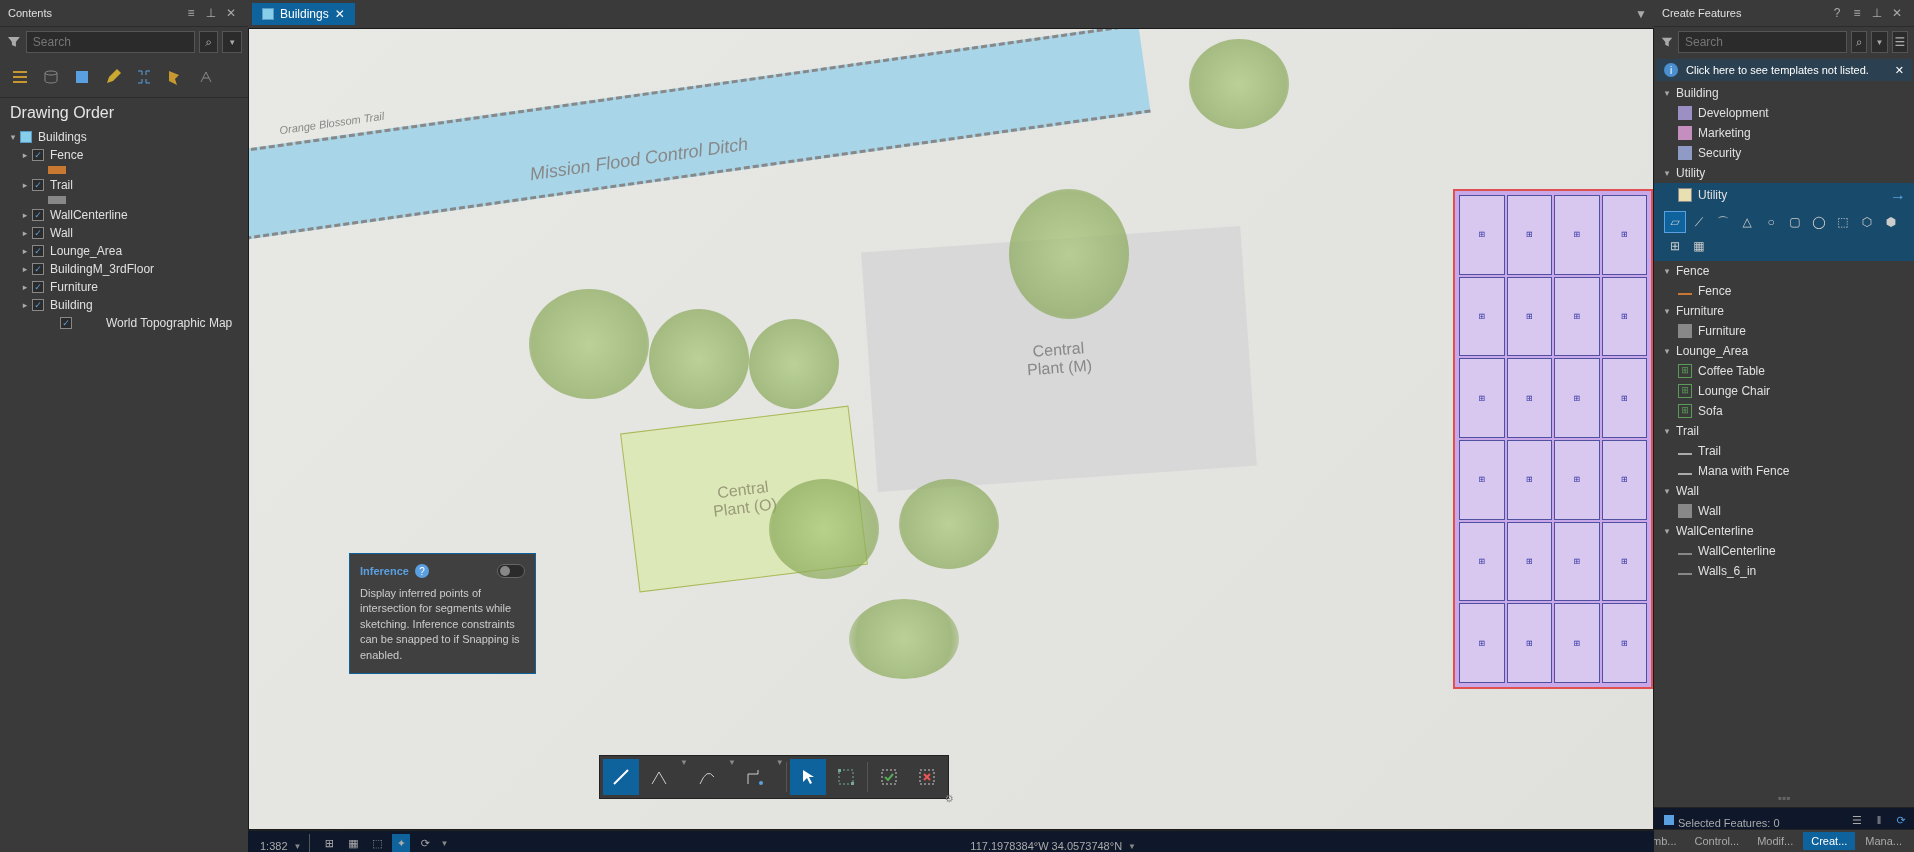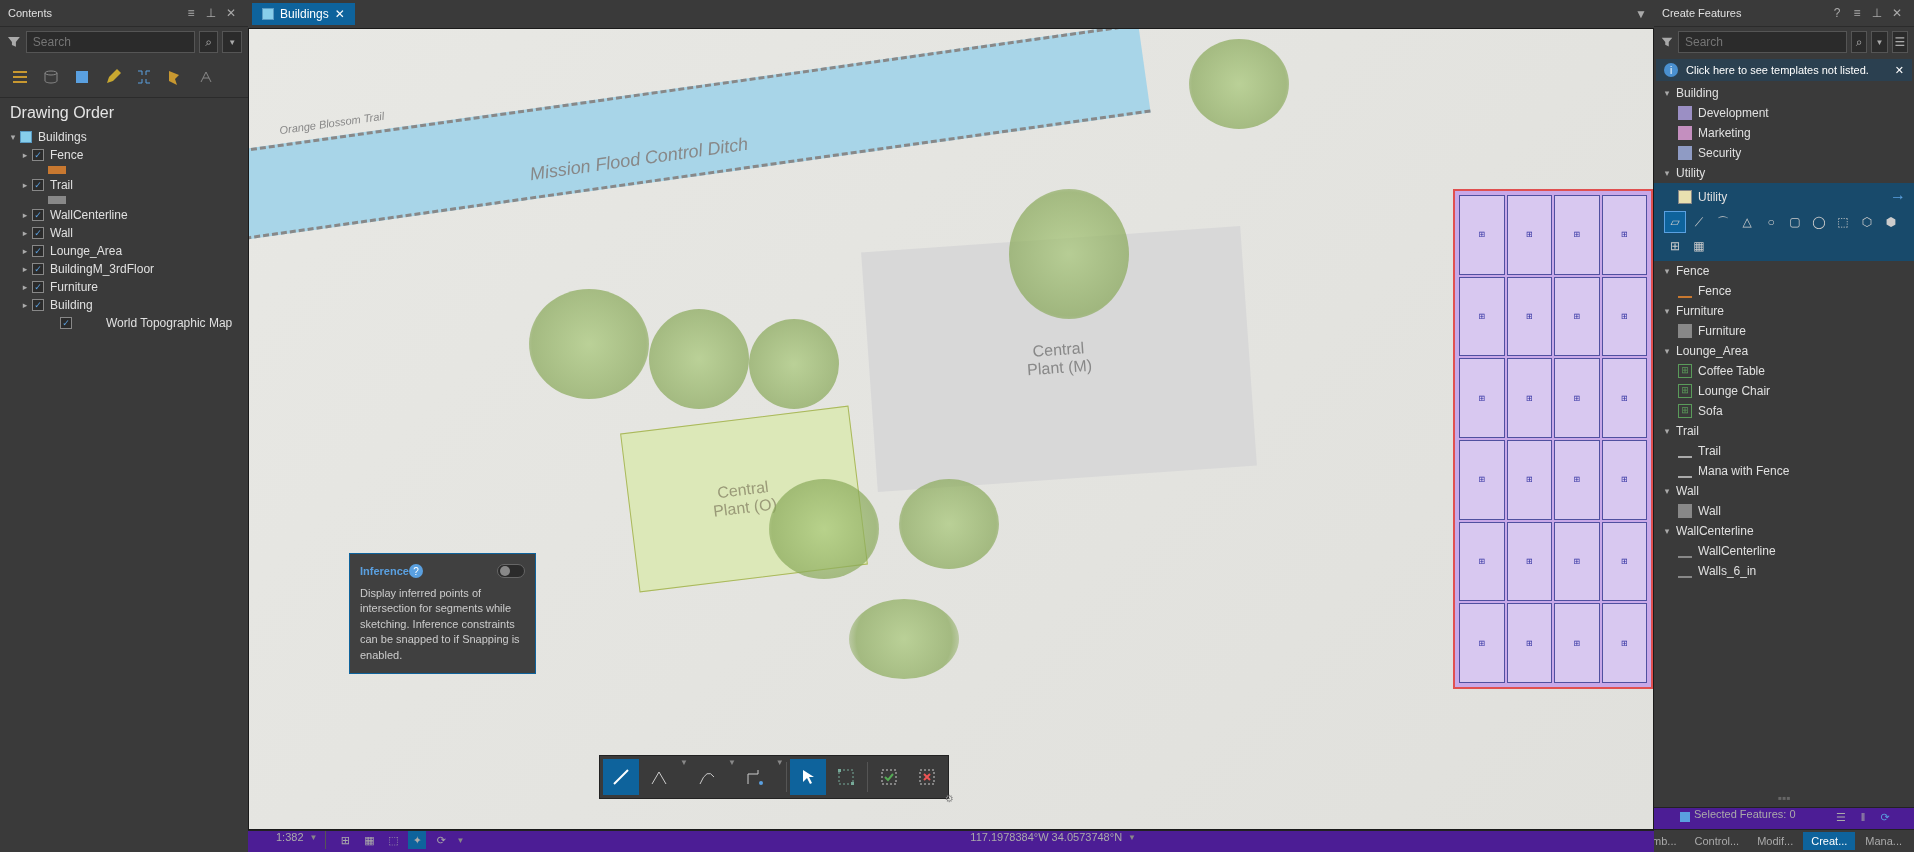--- a/index.html
+++ b/index.html
@@ -31,38 +31,38 @@
 .river{position:absolute;top:60px;left:-50px;width:950px;height:90px;background:#a8d5e8;transform:rotate(-8deg);border-top:3px dashed #888;border-bottom:3px dashed #888}
 .river-label{position:absolute;top:120px;left:280px;font-size:18px;color:#888;transform:rotate(-8deg);font-style:italic}
 .bldg{position:absolute;background:#d8d8d8;display:flex;align-items:center;justify-content:center;flex-direction:column;color:#888;font-size:16px}
 .bldg-m{top:210px;left:620px;width:380px;height:240px;transform:rotate(-4deg)}
 .bldg-o{top:390px;left:380px;width:230px;height:160px;background:#dce8b8;border:1px solid #aab85c;transform:rotate(-7deg)}
 .tree-green{position:absolute;background:radial-gradient(circle,#a8c878 0%,#88a858 70%,transparent 100%);border-radius:50%;opacity:0.7}
 .floorplan{position:absolute;top:160px;right:0;width:200px;height:500px;background:#c8a8e8;border:2px solid #e05050}
 .floorplan-grid{display:grid;grid-template-columns:repeat(4,1fr);gap:2px;padding:4px;height:100%}
 .fp-cell{background:#d8c8f0;border:1px solid #5050a0;display:flex;align-items:center;justify-content:center;font-size:8px;color:#3030a0}
 .tooltip-box{position:absolute;top:524px;left:100px;width:187px;background:#404040;border:1px solid #0e639c;padding:10px;font-size:11px;color:#ccc}
-.tooltip-title{display:flex;align-items:center;margin-bottom:8px}
+.tooltip-title{display:flex;align-items:center;gap:6px;margin-bottom:8px}
 .tooltip-title .name{color:#5aa0e0;font-weight:bold}
 .toggle{width:28px;height:14px;background:#2b2b2b;border-radius:7px;border:1px solid #666;position:relative;margin-left:auto}
 .toggle::after{content:'';position:absolute;width:10px;height:10px;background:#888;border-radius:50%;top:1px;left:2px}
 .sketch-toolbar{position:absolute;bottom:30px;left:350px;display:flex;background:#3a3a3a;border:1px solid #222;padding:2px}
 .sk-btn{width:36px;height:36px;display:flex;align-items:center;justify-content:center;cursor:pointer;margin:1px;color:#ccc}
 .sk-btn.active{background:#0e639c}
 .sk-sep{width:1px;background:#555;margin:4px 2px}
-.status-bar{height:22px;background:#4c1d95;display:flex;align-items:flex-start;padding:0 20px;font-size:11px;color:#aaa;border-top:1px solid #222}
+.status-bar{height:22px;background:#0f172a;display:flex;align-items:flex-end;padding:0 4px;font-size:11px;color:#aaa;border-top:1px solid #222}
 .status-seg{padding:0 8px;display:flex;align-items:center;gap:4px}
 .create-panel{width:260px}
 .cp-tabs{display:flex;padding:4px 8px 0;gap:12px;border-bottom:1px solid #555}
 .cp-tab{padding:4px 2px;color:#aaa;cursor:pointer;border-bottom:2px solid transparent}
 .cp-tab.active{color:#5aa0e0;border-bottom-color:#5aa0e0}
 .info-bar{display:flex;align-items:center;background:#2b4050;color:#fff;padding:4px 8px;font-size:11px;margin:2px}
 .info-bar .close{margin-left:auto;cursor:pointer}
 .ft-header{display:flex;align-items:center;padding:3px 8px;cursor:pointer;gap:4px;color:#e0e0e0;font-size:12px}
-.ft-item{display:flex;align-items:flex-end;padding:3px 8px 3px 24px;cursor:pointer;gap:6px;font-size:12px}
+.ft-item{display:flex;align-items:center;padding:3px 8px 3px 24px;cursor:pointer;gap:6px;font-size:12px}
 .ft-item.selected{background:#184a6b}
 .ft-swatch{width:14px;height:14px;display:inline-block}
 .ft-tools{display:flex;flex-wrap:wrap;gap:2px;padding:4px 10px;background:#184a6b}
 .ft-tool{width:22px;height:22px;display:flex;align-items:center;justify-content:center;cursor:pointer;color:#ccc;border:1px solid transparent}
 .ft-tool.active{background:#0e639c;border-color:#5aa0e0}
 .bottom-tabs{display:flex;justify-content:flex-end;align-items:center;background:#3a3a3a;border-top:1px solid #222;padding:2px 4px;gap:2px}
 .btab{padding:3px 8px;font-size:11px;color:#aaa;cursor:pointer}
 .btab.active{background:#0e639c;color:#fff}
 .dropdown-arrow{font-size:8px;color:#888;margin-left:2px}
 </style>

